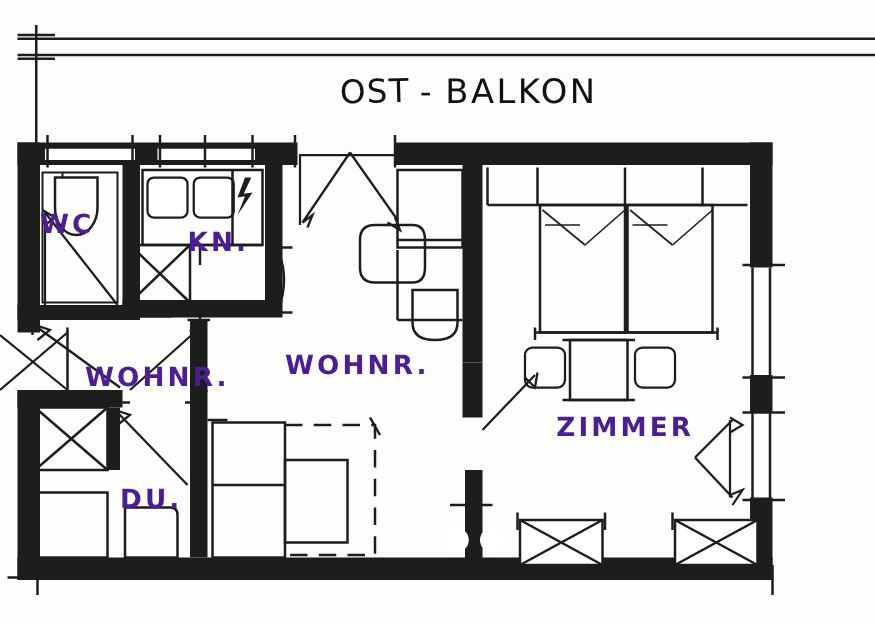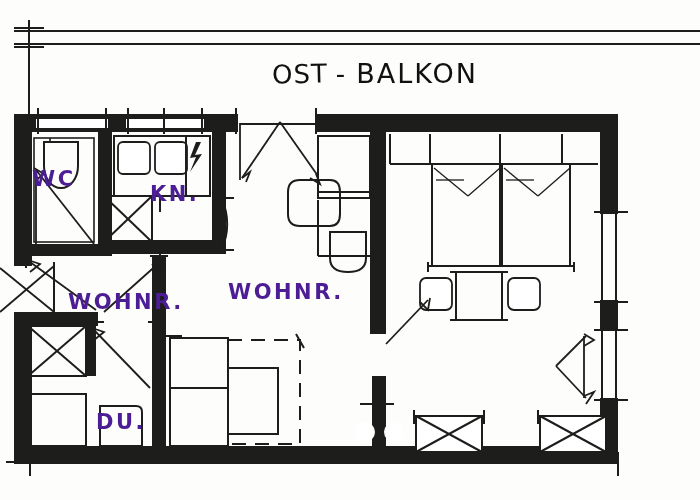--- a/index.html
+++ b/index.html
@@ -48,21 +48,21 @@
     position: absolute;
     font-family: "DejaVu Sans", sans-serif;
     font-size: 27px;
     letter-spacing: 3px;
     color: #111;
     white-space: nowrap;
   }
   #label-wc   { left: 32px;  top: 167px; }
   #label-kn   { left: 150px; top: 182px; }
   #label-vorr { left: 68px;  top: 290px; }
-  #label-du   { left: 96px;  top: 410px; text-align: center; }
+  #label-du   { left: 96px;  top: 387px; text-align: center; }
   #label-wohnr{ left: 228px; top: 280px; }
   #label-zimmer{left: 445px; top: 330px; }
   #label-title{ left: 272px; top: 58px;  }
   .title-part { display: inline-block; }
   #title-ost { font-size: 26px; letter-spacing: 1px; transform: rotate(-1.5deg); }
   #title-dash { font-size: 26px; padding: 0 8px; }
   #title-balkon { font-size: 27px; letter-spacing: 2px; }
 </style>
 </head>
 <body>
@@ -330,14 +330,15 @@
 
   <div class="title-label" id="label-title">
     <span class="title-part" id="title-ost">OST</span><span class="title-part" id="title-dash">-</span><span class="title-part" id="title-balkon">BALKON</span>
   </div>
 
   <div class="room-label" id="label-wc">WC</div>
   <div class="room-label" id="label-kn">KN.</div>
   <div class="room-label" id="label-vorr">WOHNR.</div>
   <div class="room-label" id="label-du">DU.</div>
   <div class="room-label" id="label-wohnr">WOHNR.</div>
+  <div class="room-label" id="label-zimmer">ZIMMER</div>
 
 </div>
 
 </body></html>

